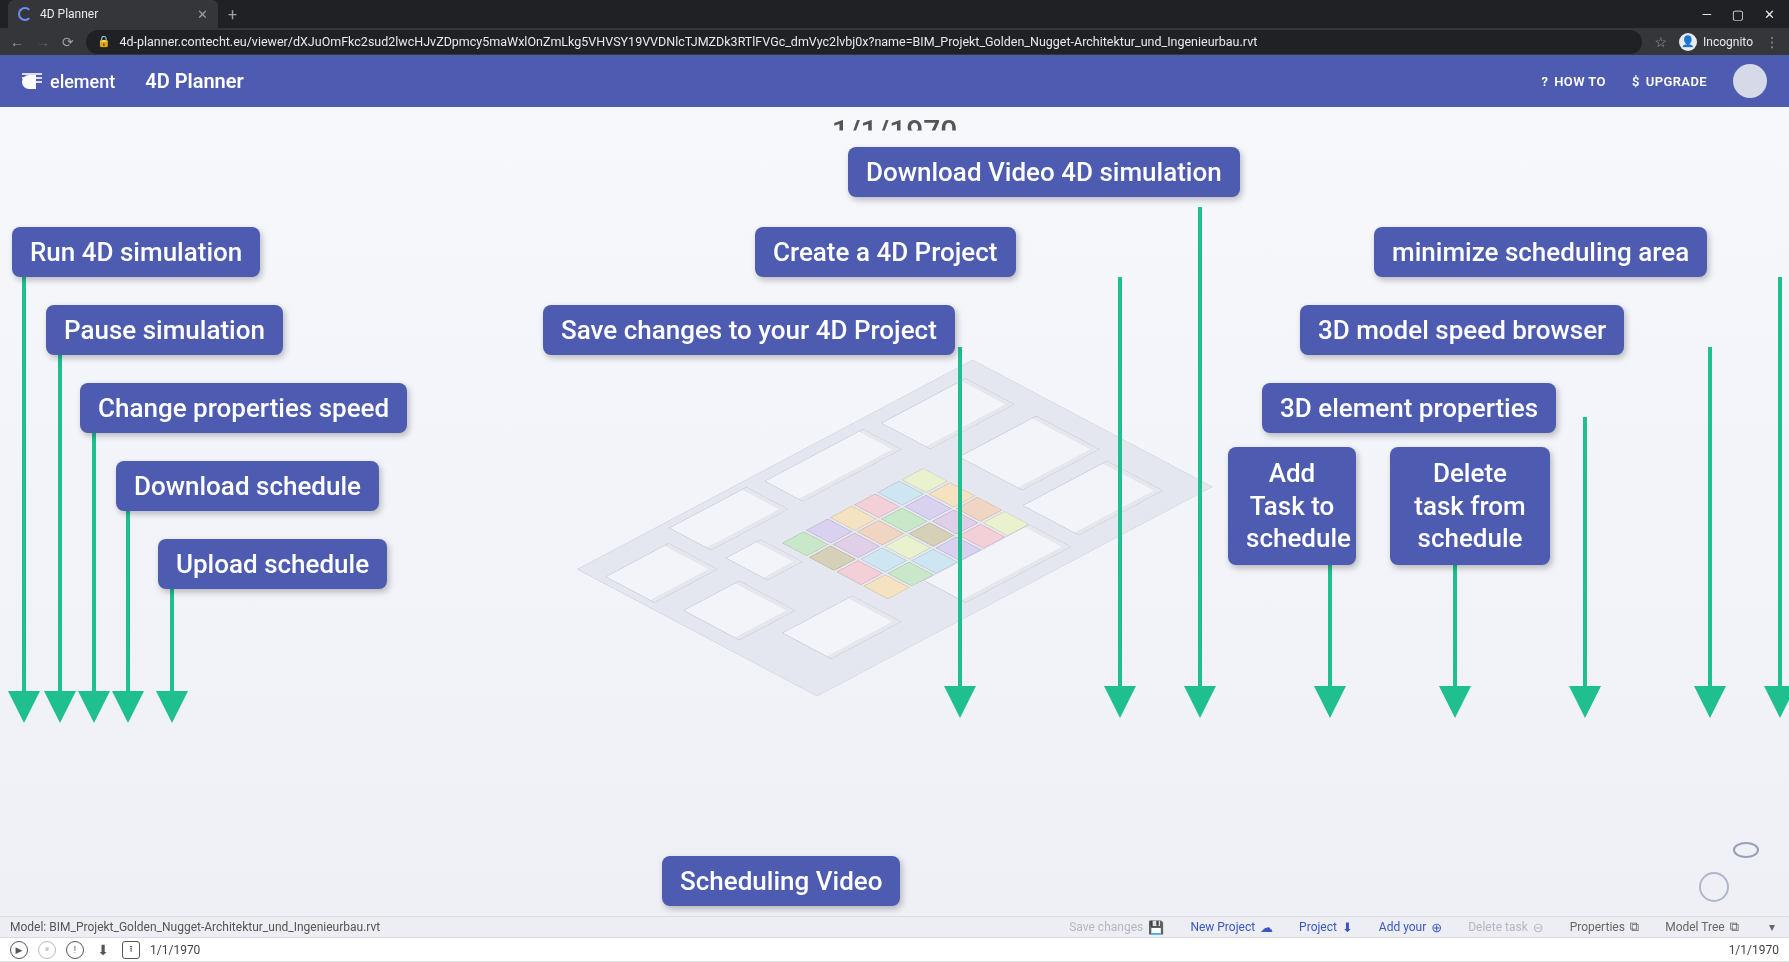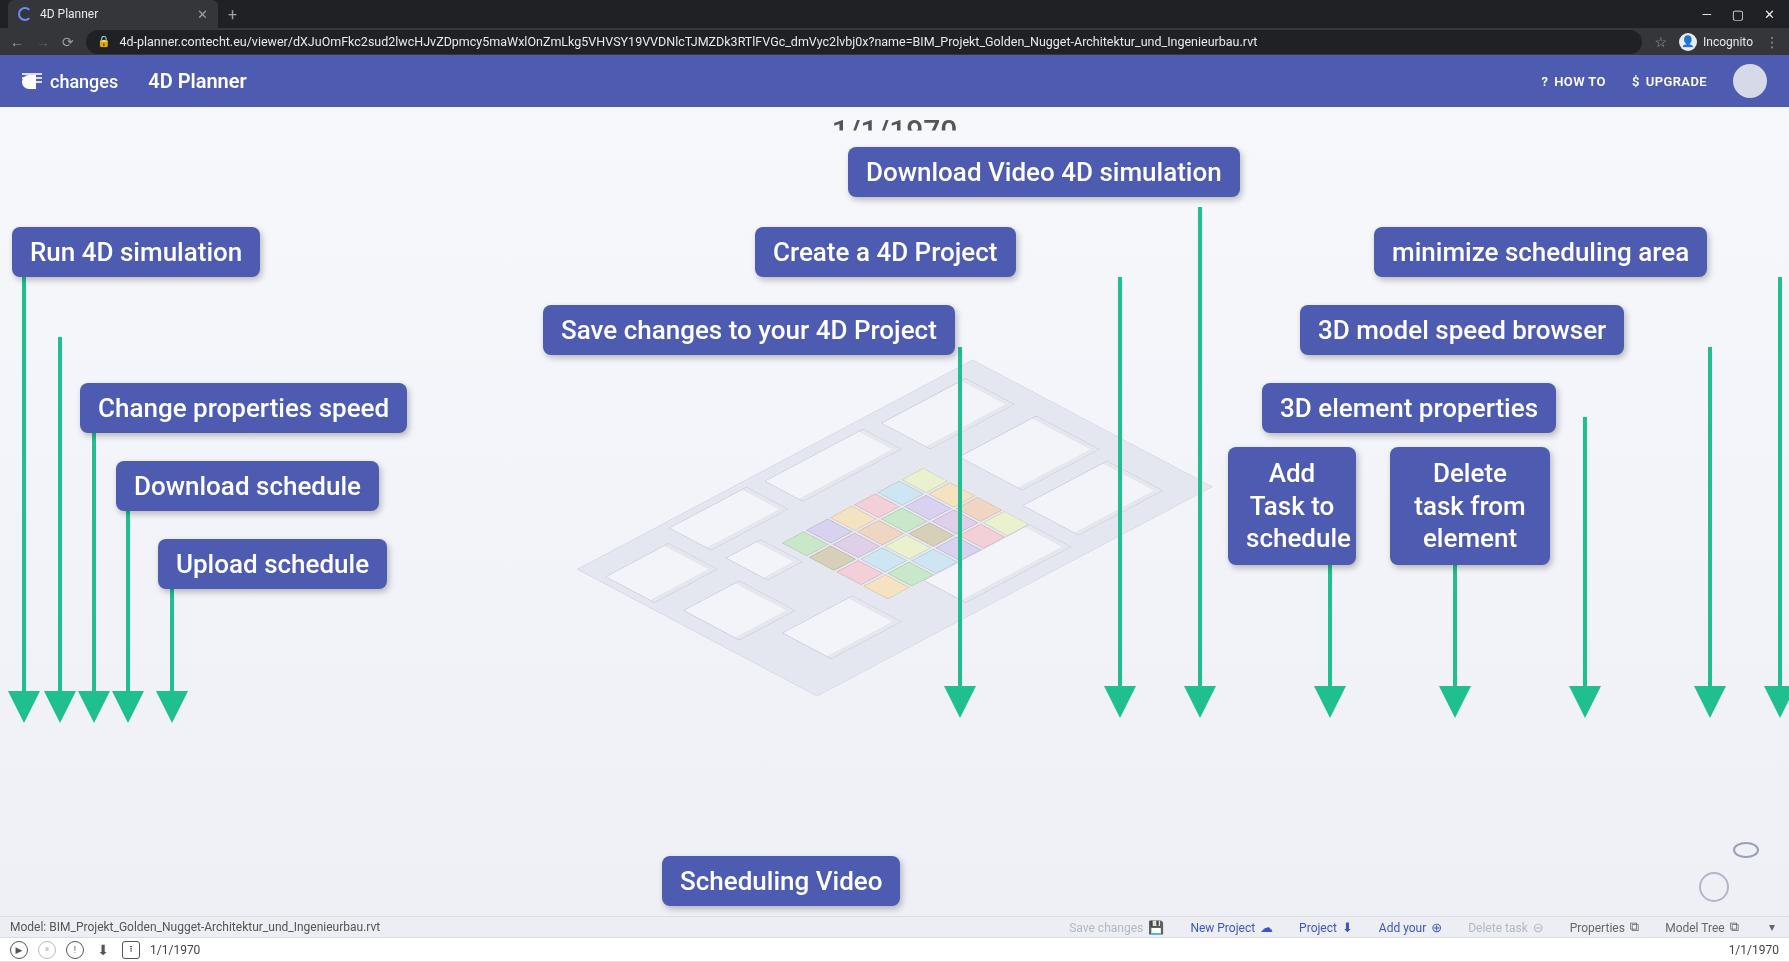--- a/index.html
+++ b/index.html
@@ -221,21 +221,21 @@
     border-top:1px solid #d9dce4;
     border-bottom:1px solid #d9dce4;
     position:relative;
   }
   .model-bar .right-actions{
     margin-left:auto;
     display:flex;
     gap: 26px;
     align-items:center;
   }
-  .act { display:flex; align-items:flex-end; gap:5px; cursor:pointer; color:#666;}
+  .act { display:flex; align-items:center; gap:5px; cursor:pointer; color:#666;}
   .act.blue { color:#3a57c5;}
   .act.disabled { color:#b4b7c1; cursor:default;}
   .ico { font-size: 13px;}
   .chev { font-size:12px; color:#666; cursor:pointer; padding:0 4px;}
 
   
   .timeline {
     height:24px;
     display:flex;
     align-items:center;
@@ -287,21 +287,21 @@
       <span class="incog-ico">👤</span>
       <span>Incognito</span>
     </div>
     <span class="menu-dots">⋮</span>
   </div>
 </div>
 
 <div class="app-header">
   <div class="brand">
     <span class="brand-glyph"></span>
-    <span>changes</span>
+    <span>element</span>
   </div>
   <div class="app-title">4D Planner</div>
   <div class="header-right">
     <div class="header-link">
       <span>?</span>
       <span>HOW TO</span>
     </div>
     <div class="header-link">
       <span>$</span>
       <span>UPGRADE</span>
@@ -378,31 +378,32 @@
     <line x1="1455" y1="450" x2="1455" y2="595" stroke="#1fbf8f" stroke-width="4" marker-end="url(#ah)"></line>
     <line x1="1585" y1="310" x2="1585" y2="595" stroke="#1fbf8f" stroke-width="4" marker-end="url(#ah)"></line>
     <line x1="1710" y1="240" x2="1710" y2="595" stroke="#1fbf8f" stroke-width="4" marker-end="url(#ah)"></line>
     <line x1="1780" y1="170" x2="1780" y2="595" stroke="#1fbf8f" stroke-width="4" marker-end="url(#ah)"></line>
   </svg>
 
   <div class="callout" style="left:848px;top:40px">Download Video 4D simulation</div>
   <div class="callout" style="left:12px;top:120px">Run 4D simulation</div>
   <div class="callout" style="left:755px;top:120px">Create a 4D Project</div>
   <div class="callout" style="left:1374px;top:120px">minimize scheduling area</div>
+  <div class="callout" style="left:46px;top:198px">Pause simulation</div>
   <div class="callout" style="left:543px;top:198px">Save changes to your 4D Project</div>
   <div class="callout" style="left:1300px;top:198px">3D model speed browser</div>
   <div class="callout" style="left:80px;top:276px">Change properties speed</div>
   <div class="callout" style="left:1262px;top:276px">3D element properties</div>
   <div class="callout" style="left:116px;top:354px">Download schedule</div>
   <div class="callout multi" style="left:1228px;top:340px;width:128px">Add
 Task to
 schedule</div>
   <div class="callout multi" style="left:1390px;top:340px;width:160px">Delete
 task from
-element</div>
+schedule</div>
   <div class="callout" style="left:158px;top:432px">Upload schedule</div>
 </div>
 
 <div class="model-bar">
   <span>
     <span>Model:</span>
     <span>BIM_Projekt_Golden_Nugget-Architektur_und_Ingenieurbau.rvt</span>
   </span>
   <div class="right-actions">
     <div class="act disabled">

